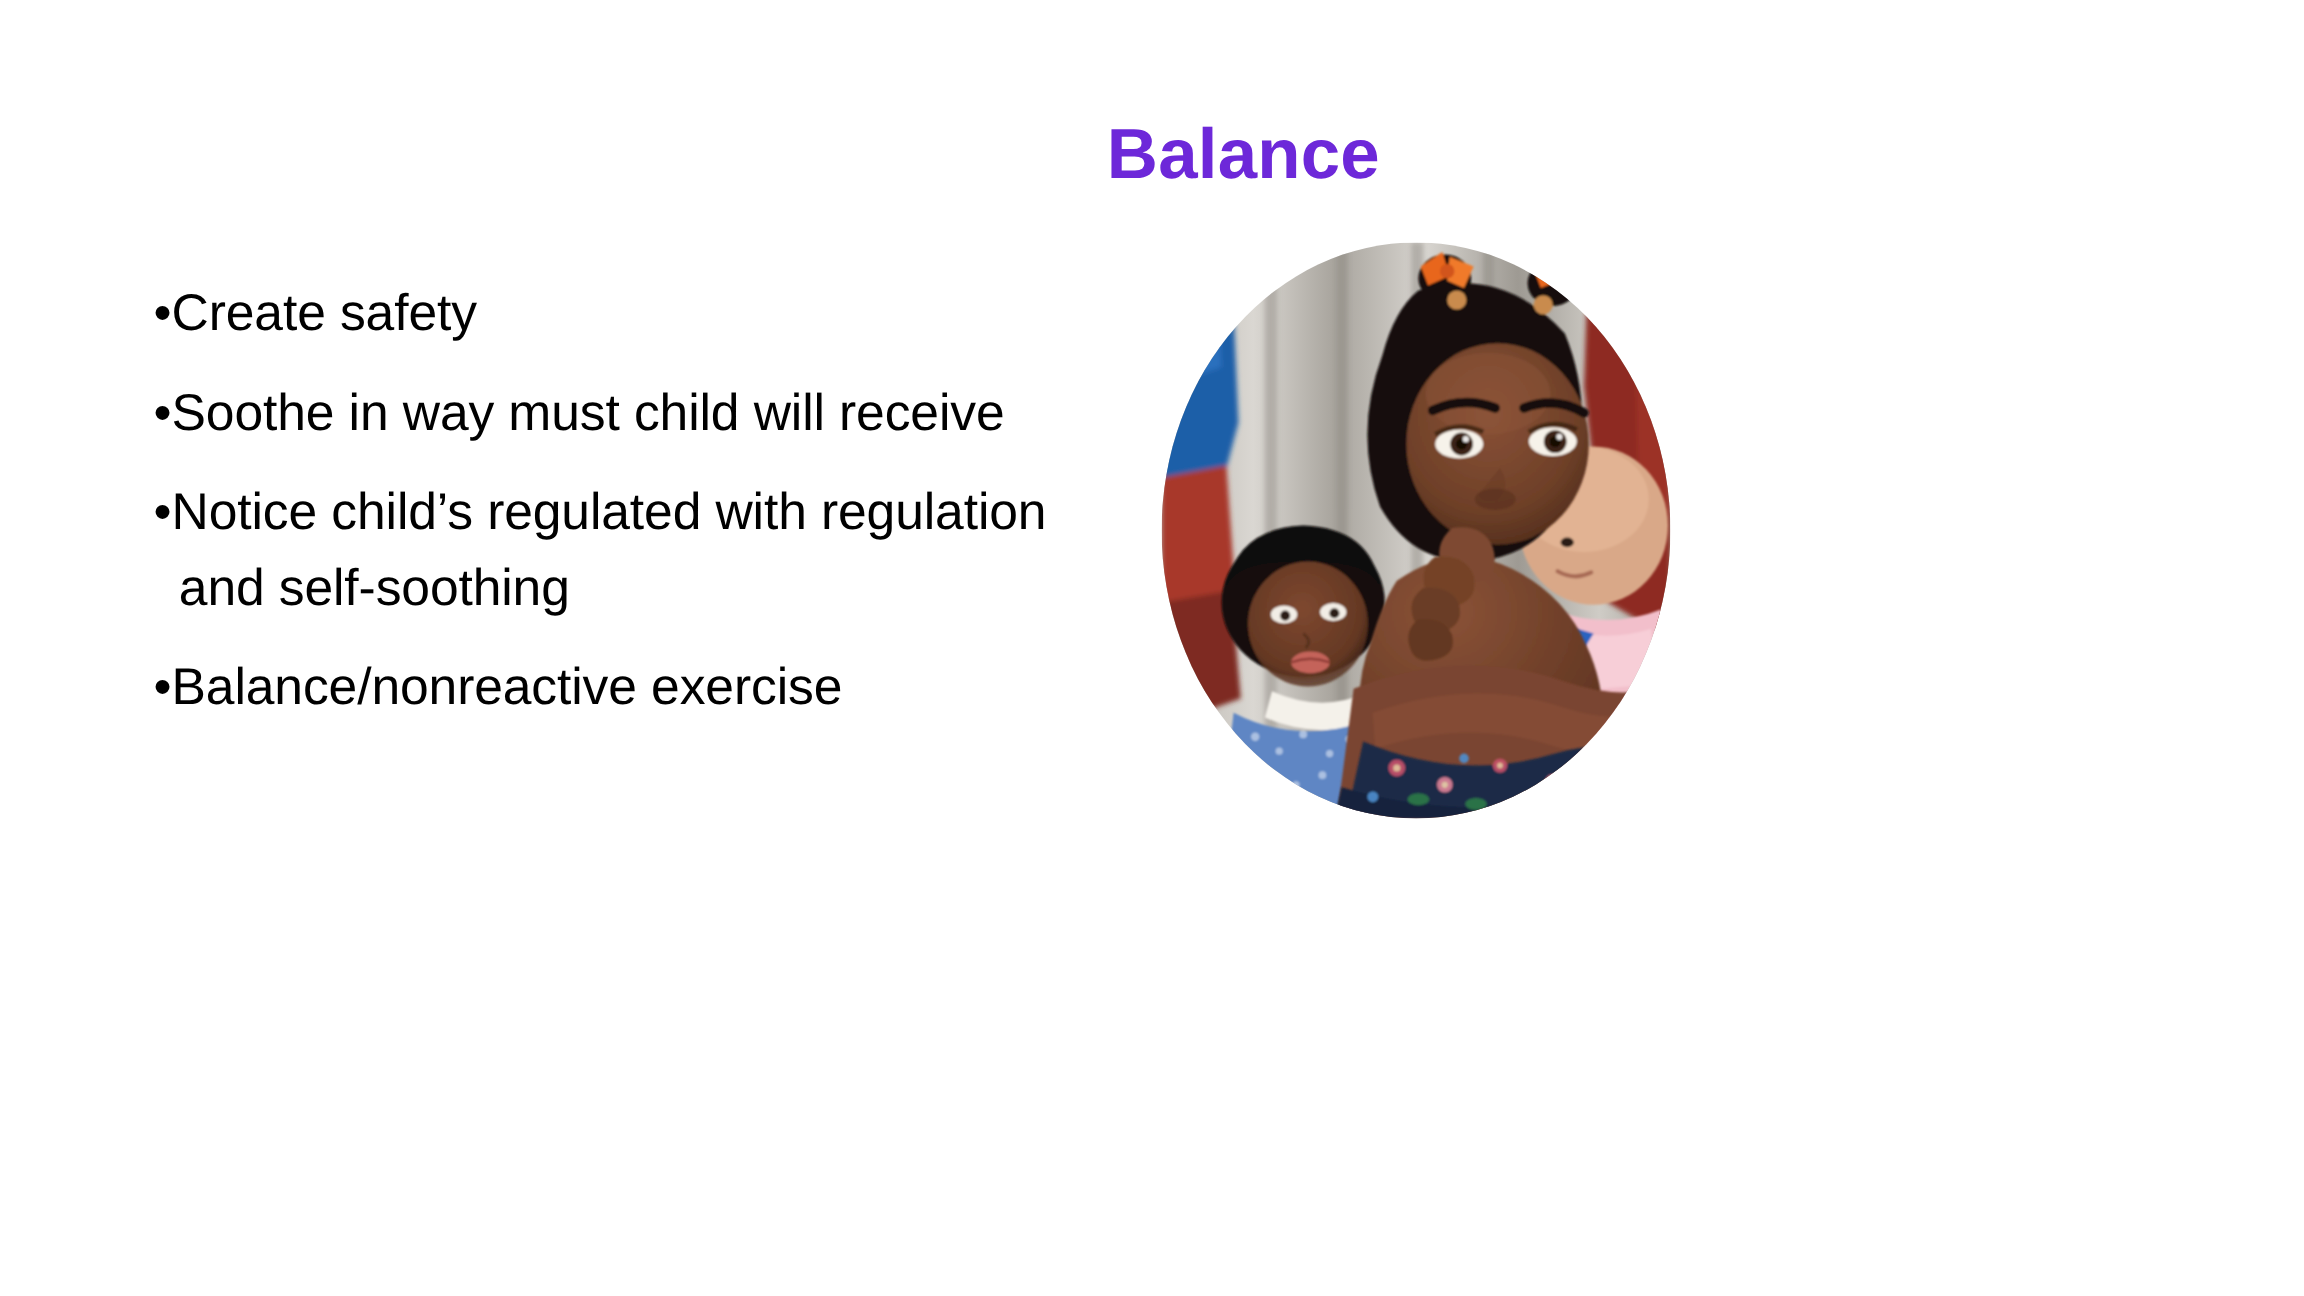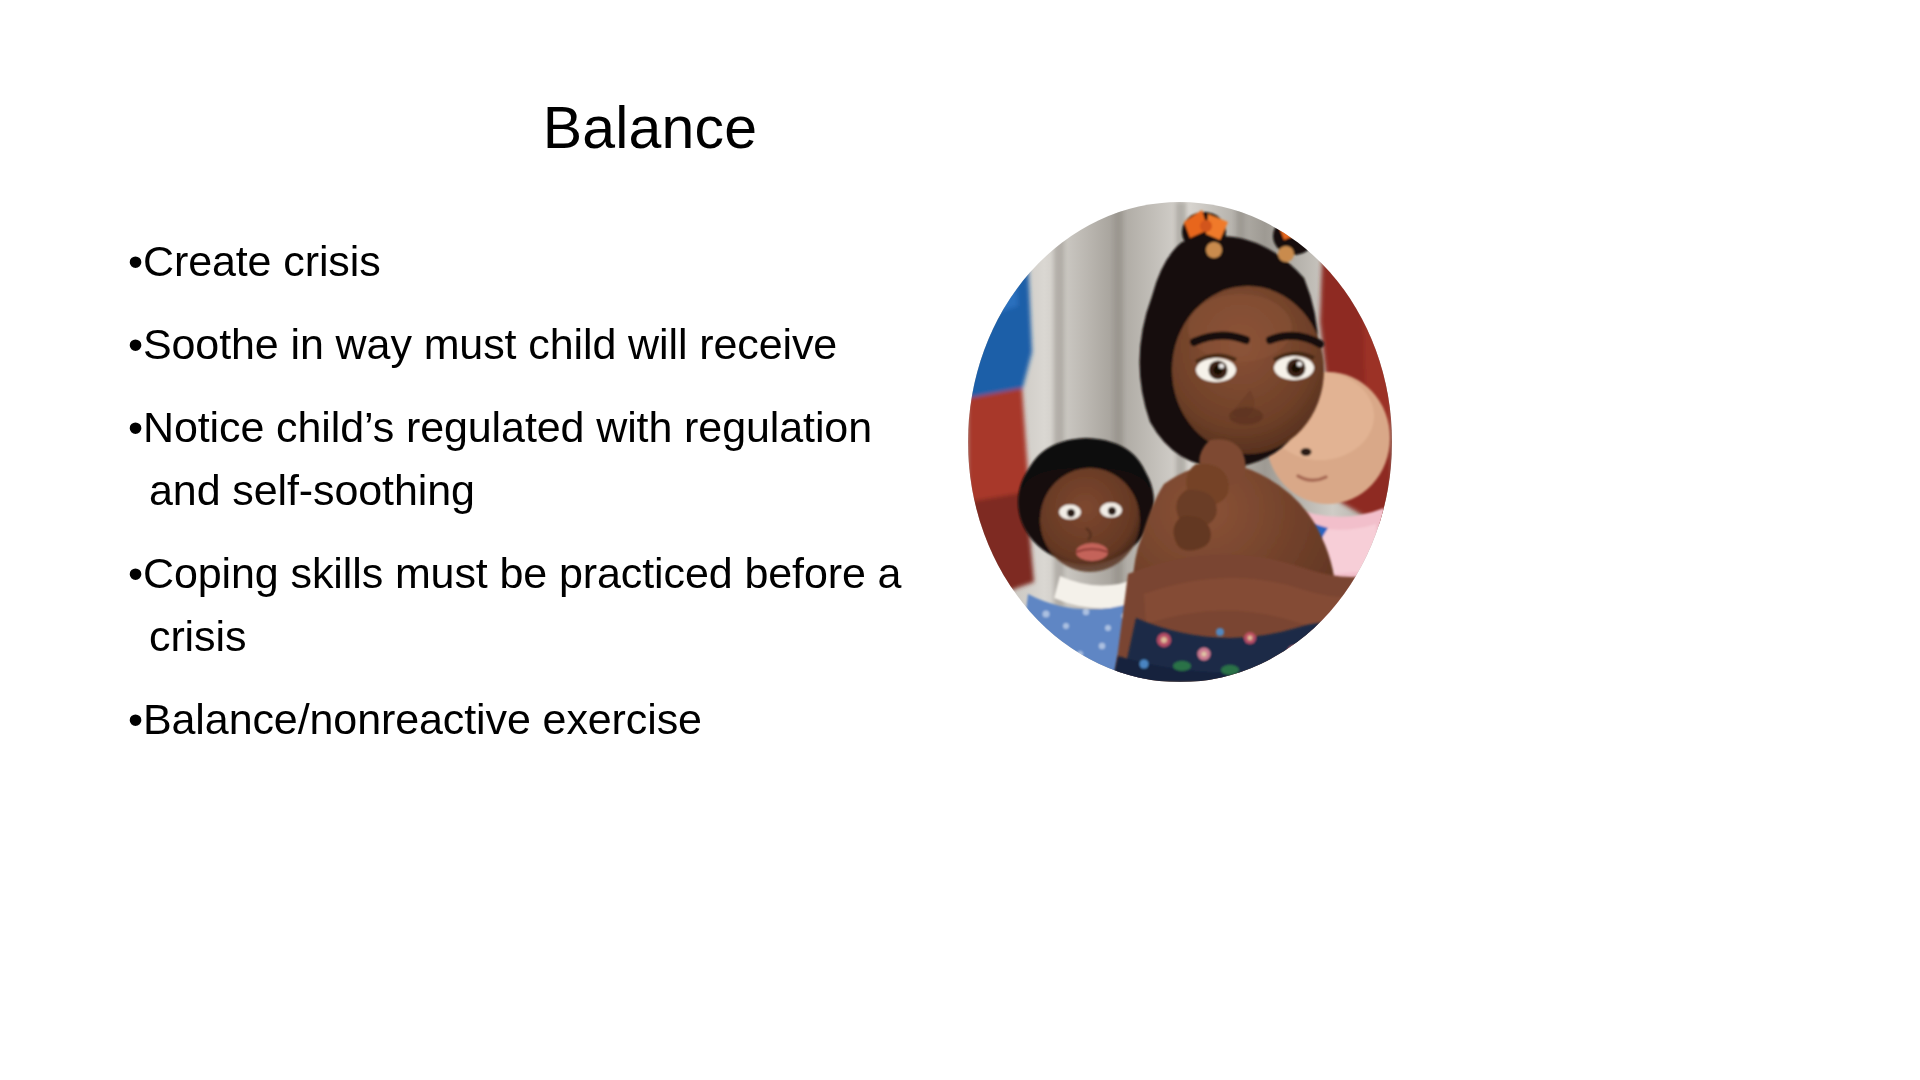--- a/index.html
+++ b/index.html
@@ -22,24 +22,24 @@
   #title-block {
     position: absolute;
     left: 150px;
     top: 92px;
     width: 1000px;
     height: 80px;
   }
   #slide-title {
     font-size: 59px;
     line-height: 72px;
-    font-weight: 400;
-    color: #000000;
+    font-weight: 700;
+    color: #6d28d9;
     letter-spacing: 0.2px;
-    text-align: center;
+    text-align: right;
     white-space: nowrap;
   }
 
   
   #body-block {
     position: absolute;
     left: 128px;
     top: 230px;
     width: 820px;
   }
@@ -80,28 +80,27 @@
 <body>
 
 <div id="slide">
 
   <div id="title-block">
     <div id="slide-title">Balance</div>
   </div>
 
   <div id="body-block">
 
-    <p class="bullet-item"><span class="bullet-glyph">•</span><span>Create crisis</span></p>
+    <p class="bullet-item"><span class="bullet-glyph">•</span><span>Create safety</span></p>
 
 
     <p class="bullet-item"><span class="bullet-glyph">•</span><span>Soothe in way must child will receive</span></p>
 
     <p class="bullet-item"><span class="bullet-glyph">•</span><span>Notice child’s regulated with regulation and self-soothing</span></p>
 
-    <p class="bullet-item"><span class="bullet-glyph">•</span><span>Coping skills must be practiced before a crisis</span></p>
 
     <p class="bullet-item"><span class="bullet-glyph">•</span><span>Balance/nonreactive exercise</span></p>
 
   </div>
 
   <div id="photo-frame">
     <svg id="photo-canvas" viewBox="0 0 424 480" preserveAspectRatio="none">
       <defs>
         <linearGradient id="blindGrad" x1="0" y1="0" x2="1" y2="0">
           <stop offset="0%" stop-color="#B7B3AC"></stop>

